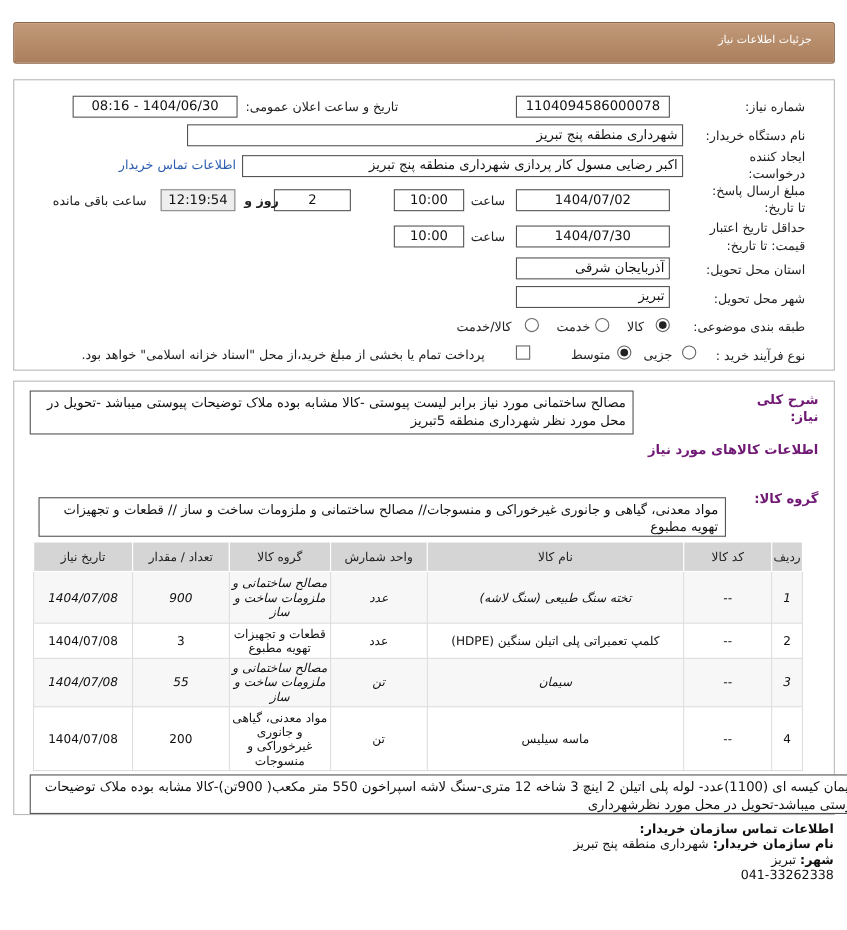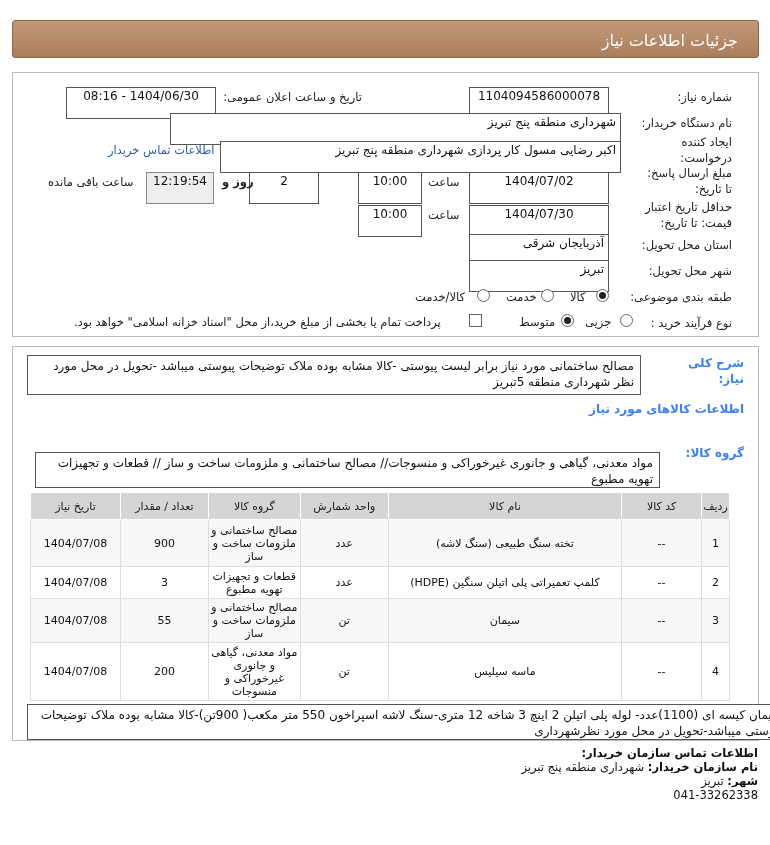--- a/index.html
+++ b/index.html
@@ -9,50 +9,50 @@
     background: #fff;
     font-family: "DejaVu Sans", sans-serif;
     font-size: 11.5px; color: #111;
     direction: rtl; position: relative;
   }
   .header-bar {
     position: absolute; left: 12px; top: 20px; width: 747px; height: 38px;
     background: linear-gradient(#c29a79, #a97e5c);
     border: 1px solid #8e6548; border-radius: 3px;
   }
-  .header-title { position: absolute; right: 20px; top: 10px; color: #fff; font-size: 16px; }
+  .header-title { position: absolute; right: 20px; top: 10px; color: #fff; font-size: 10px; }
   .panel { position: absolute; border: 1px solid #b9b9b9; background: #fff; }
   .lbl { position: absolute; white-space: nowrap; font-size: 11.5px; color: #222; }
   .box {
-    position: absolute; height: 32px; border: 1px solid #555; background: #fff;
+    position: absolute; height: 20px; border: 1px solid #555; background: #fff;
     font-size: 12px; line-height: 16px; padding: 0 4px; white-space: nowrap; overflow: hidden;
   }
   .box.center { text-align: center; }
   .box.gray { background: #eee; border-color: #888; }
   .link { position: absolute; color: #2a5db0; white-space: nowrap; cursor: pointer; }
   .radio {
     position: absolute; width: 13px; height: 13px; border-radius: 50%;
     border: 1px solid #666; background: #fff;
   }
   .radio.on::after {
     content: ""; position: absolute; left: 2px; top: 2px; width: 7px; height: 7px;
     border-radius: 50%; background: #222;
   }
   .chk { position: absolute; width: 13px; height: 13px; border: 1px solid #666; background: #fff; }
-  .blbl { position: absolute; font-weight: bold; white-space: nowrap; font-size: 12px; color: #3b82f6; }
+  .blbl { position: absolute; font-weight: bold; white-space: nowrap; font-size: 12px; color: #701a75; }
   .tbox {
     position: absolute; border: 1px solid #555; background: #fff; padding: 2px 6px;
     font-size: 12px; line-height: 16px;
   }
   table.items { position: absolute; left: 30px; top: 492px; width: 700px; border-collapse: collapse; font-size: 11px; }
   table.items th {
     background: #d5d5d5; height: 27px; font-weight: normal; color: #222; border: 1px solid #fff;
   }
   table.items td { border: 1px solid #dedede; text-align: center; line-height: 13px; padding: 1px 2px; }
-  table.items tr.odd td { background: #f7f7f7; }
+  table.items tr.odd td { background: #f7f7f7; font-style: italic; }
   table.items tr.even td { background: #fff; }
   .info-lines { position: absolute; right: 12px; top: 746px; width: 400px; font-size: 11.5px; line-height: 14px; }
   .info-lines div { white-space: nowrap; }
   .info-lines b { font-weight: bold; }
   .watermark { position: absolute; left: 180px; top: 230px; width: 400px; height: 280px; opacity: 0.10; pointer-events: none; }
 </style>
 </head>
 <body>
 
 <div class="header-bar">
@@ -114,21 +114,21 @@
 <span class="lbl" style="left:585px; top:315px;">جزیی</span>
 <span class="radio on" style="left:561px; top:314px;"></span>
 <span class="lbl" style="left:519px; top:315px;">متوسط</span>
 <span class="chk" style="left:469px; top:314px;"></span>
 <span class="lbl" style="left:74px; top:315px;">پرداخت تمام یا بخشی از مبلغ خرید،از محل "اسناد خزانه اسلامی" خواهد بود.</span>
 
 <div class="panel" style="left:12px; top:346px; width:747px; height:395px;"></div>
 
 <span class="blbl" style="right:26px; top:356px;">شرح کلی</span>
 <span class="blbl" style="right:26px; top:372px;">نیاز:</span>
-<div class="tbox" style="left:27px; top:355px; width:614px; height:40px;">مصالح ساختمانی مورد نیاز برابر لیست پیوستی -کالا مشابه بوده ملاک توضیحات پیوستی میباشد -تحویل در محل مورد نظر شهرداری منطقه 5تبریز</div>
+<div class="tbox" style="left:27px; top:355px; width:549px; height:40px;">مصالح ساختمانی مورد نیاز برابر لیست پیوستی -کالا مشابه بوده ملاک توضیحات پیوستی میباشد -تحویل در محل مورد نظر شهرداری منطقه 5تبریز</div>
 
 <span class="blbl" style="right:26px; top:402px;">اطلاعات کالاهای مورد نیاز</span>
 
 <span class="blbl" style="right:26px; top:446px;">گروه کالا:</span>
 <div class="tbox" style="left:35px; top:452px; width:625px; height:36px;text-align:right;">مواد معدنی، گیاهی و جانوری غیرخوراکی و منسوجات// مصالح ساختمانی و ملزومات ساخت و ساز // قطعات و تجهیزات تهویه مطبوع</div>
 
 <table class="items">
   <thead>
     <tr>
       <th style="width:28px;">ردیف</th>

